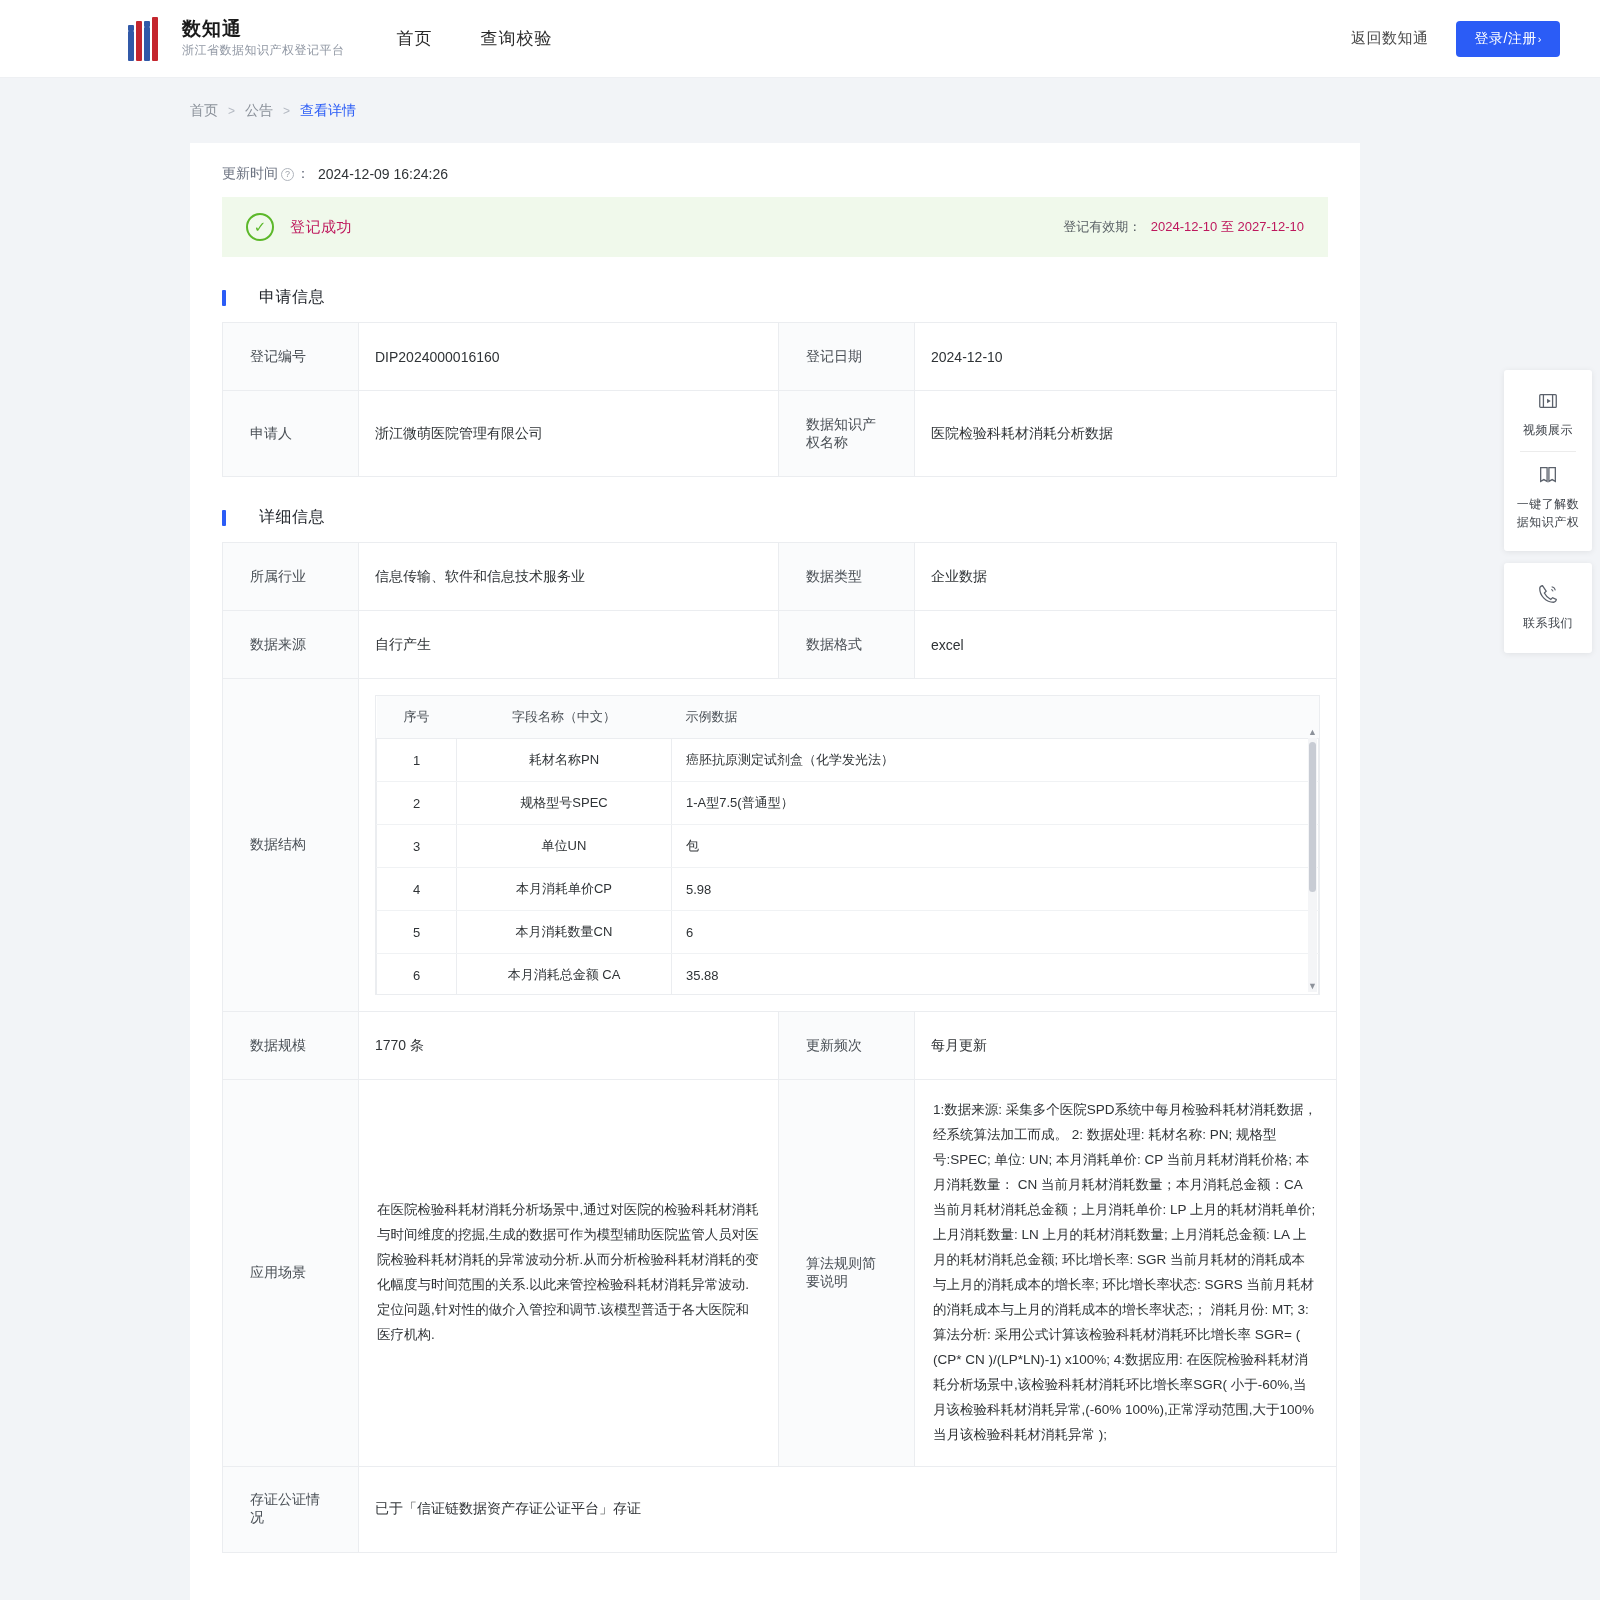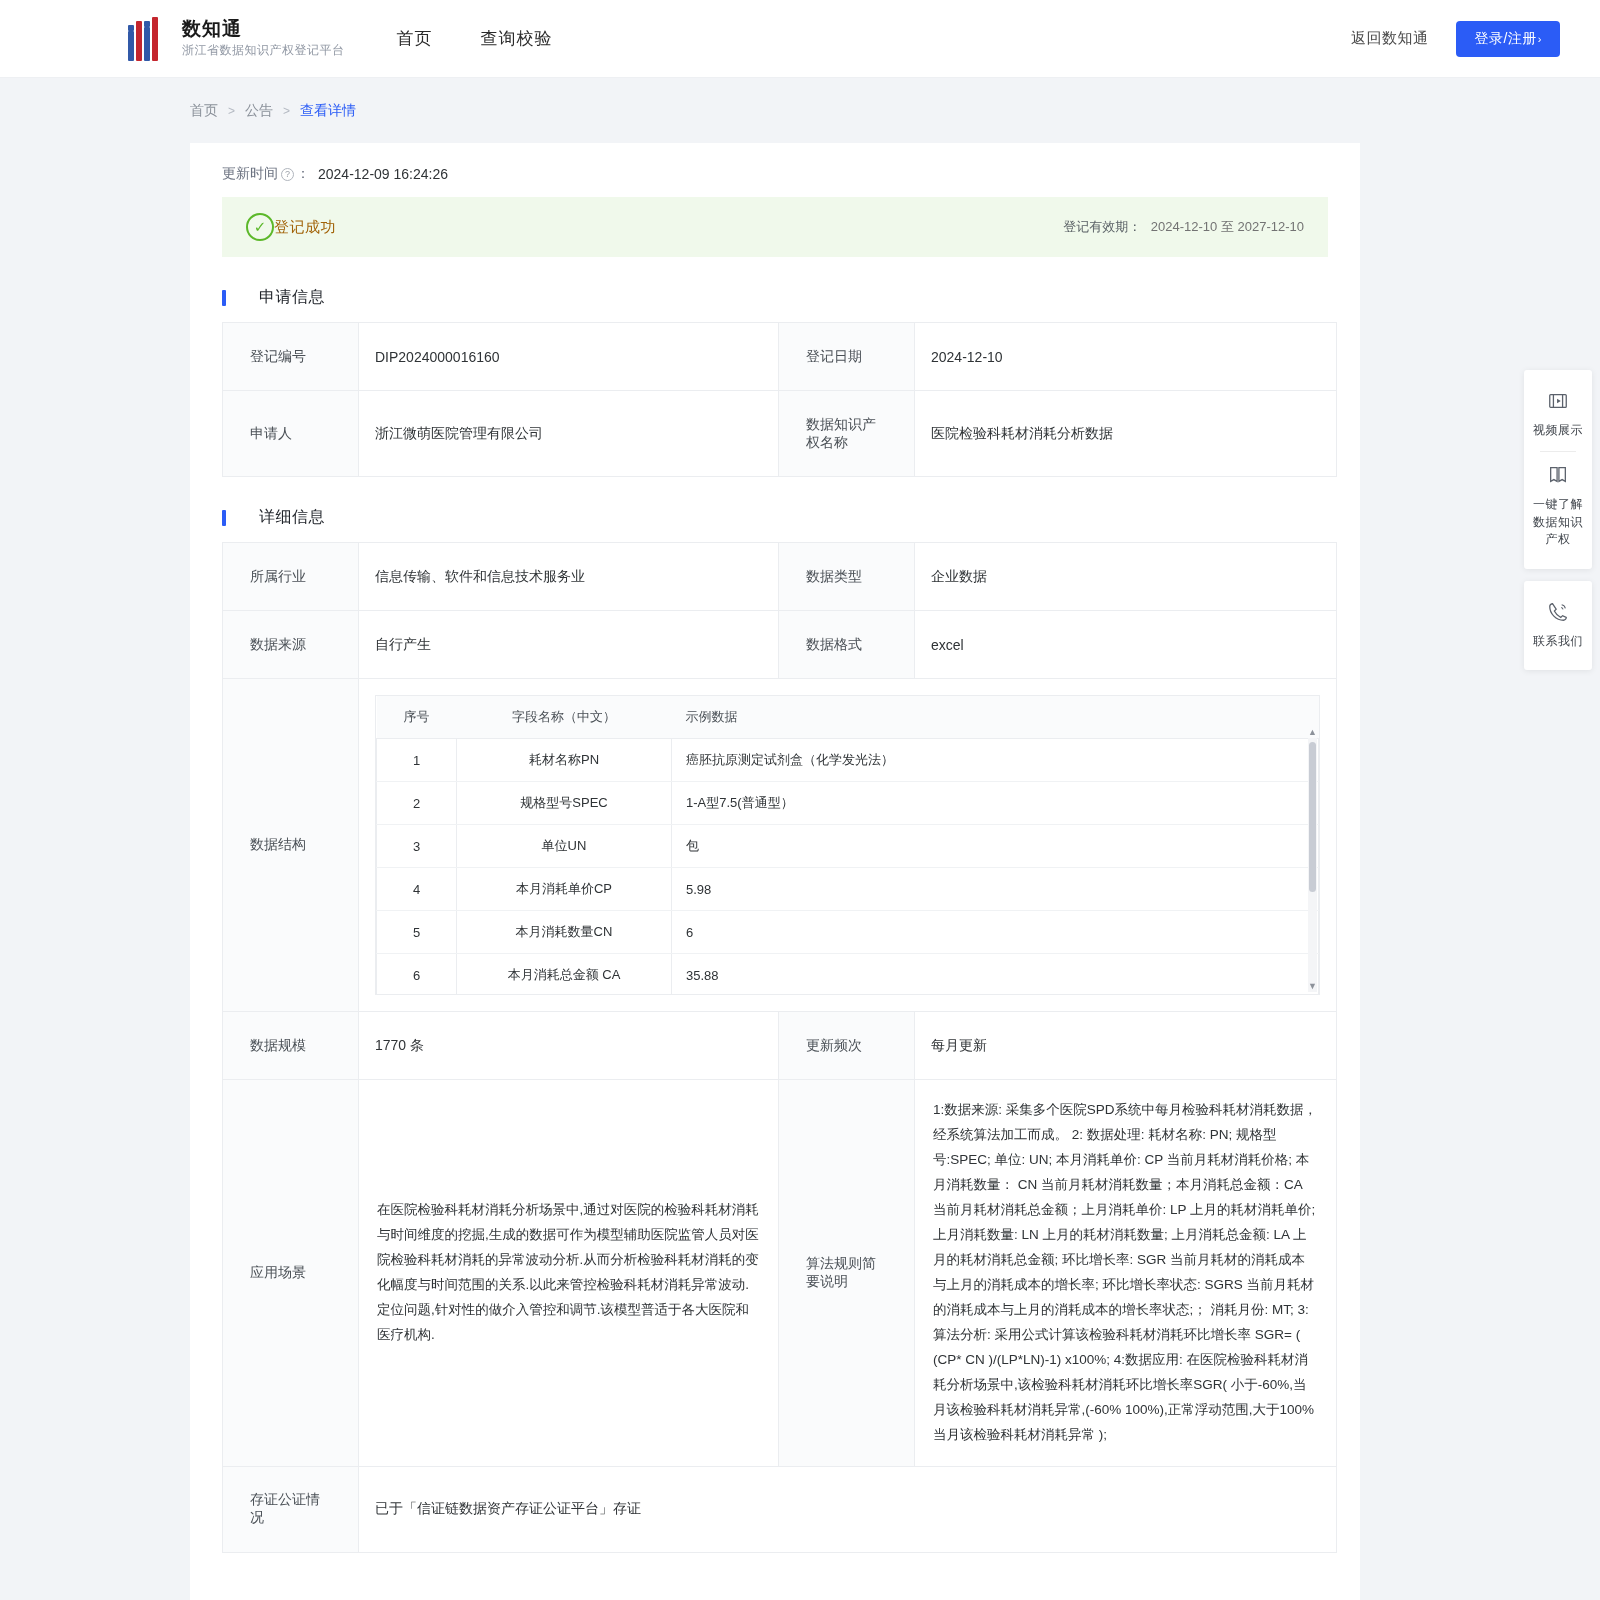--- a/index.html
+++ b/index.html
@@ -80,23 +80,23 @@
     margin:0 32px; background:#f0f9eb;
     height:60px; display:flex; align-items:center;
     padding:0 24px;
   }
   .banner .check {
     width:28px; height:28px; border-radius:50%;
     border:2px solid #5cb82a; display:flex;
     align-items:center; justify-content:center;
     color:#5cb82a; font-size:15px; font-weight:bold;
   }
-  .banner .txt { color:#a16207; font-size:15px; letter-spacing:0.5px;}
+  .banner .txt { margin-left:16px; color:#be185d; font-size:15px; letter-spacing:0.5px;}
   .banner .valid { margin-left:auto; font-size:13px; color:#5a6166; }
-  .banner .valid .vv { color:#737373; margin-left:6px; }
+  .banner .valid .vv { color:#be185d; margin-left:6px; }
 
   
   .sec-title {
     display:flex; align-items:center;
     margin:30px 0 14px 32px; font-size:16px; color:#1f2329;
     letter-spacing:0.5px;
     gap:24px;
   }
   .sec-title .tick {
     width:4px; height:16px; background:#2b5cf6; margin-right:9px; border-radius:1px;
@@ -156,21 +156,21 @@
     color:#8d929a; font-size:9px; text-align:center; line-height:12px;
   }
   .vscroll .arr.up { top:-12px; }
   .vscroll .arr.down { bottom:0px; }
 
   .desc-cell { font-size:13.5px; line-height:1.85; color:#2f3336; padding:18px 18px; vertical-align:middle; }
   .desc-cell.algo { line-height:1.85; }
 
   
   .float-panel {
-    position:absolute; right:8px; top:370px; width:68px;
+    position:absolute; right:8px; top:370px; width:88px;
   }
   .fp-card {
     background:#fff; border-radius:3px;
     box-shadow:0 1px 6px rgba(0,0,0,0.08);
     padding:12px 6px; text-align:center; margin-bottom:12px;
   }
   .fp-item { padding:8px 2px; cursor:pointer; }
   .fp-icon { color:#5b616b; display:block; margin:0 auto 6px auto; }
   .fp-label { font-size:12px; color:#3f444b; line-height:1.45; letter-spacing:0.5px;}
   .fp-div { height:1px; background:#ececec; margin:4px 10px; }

